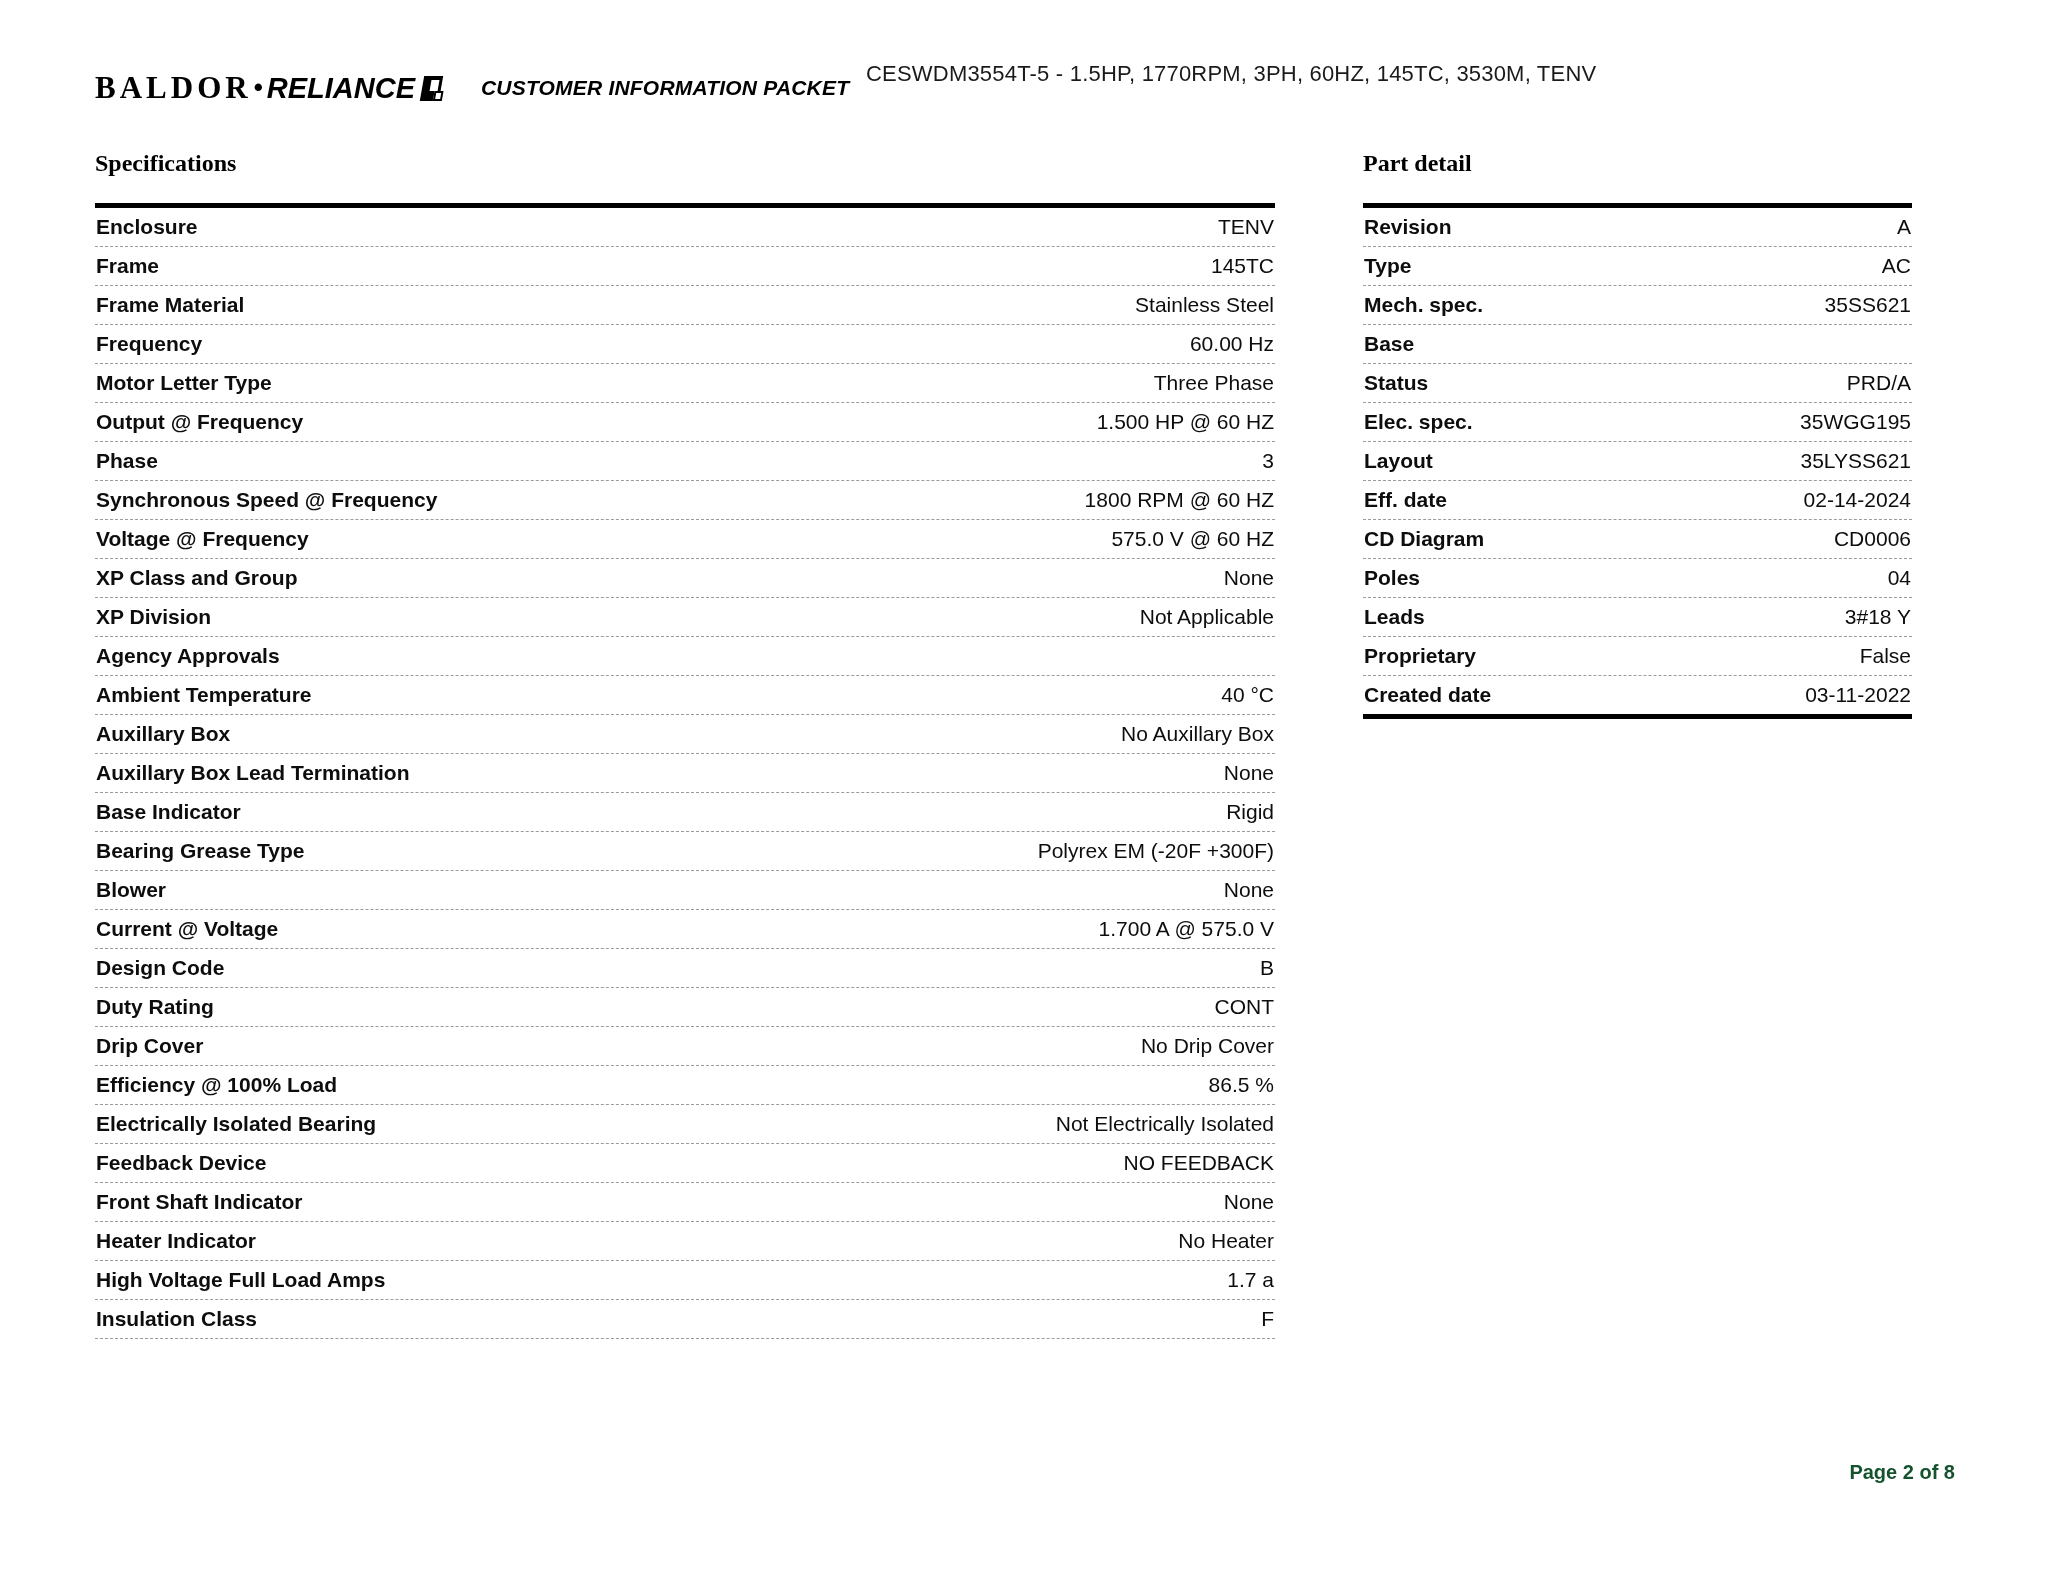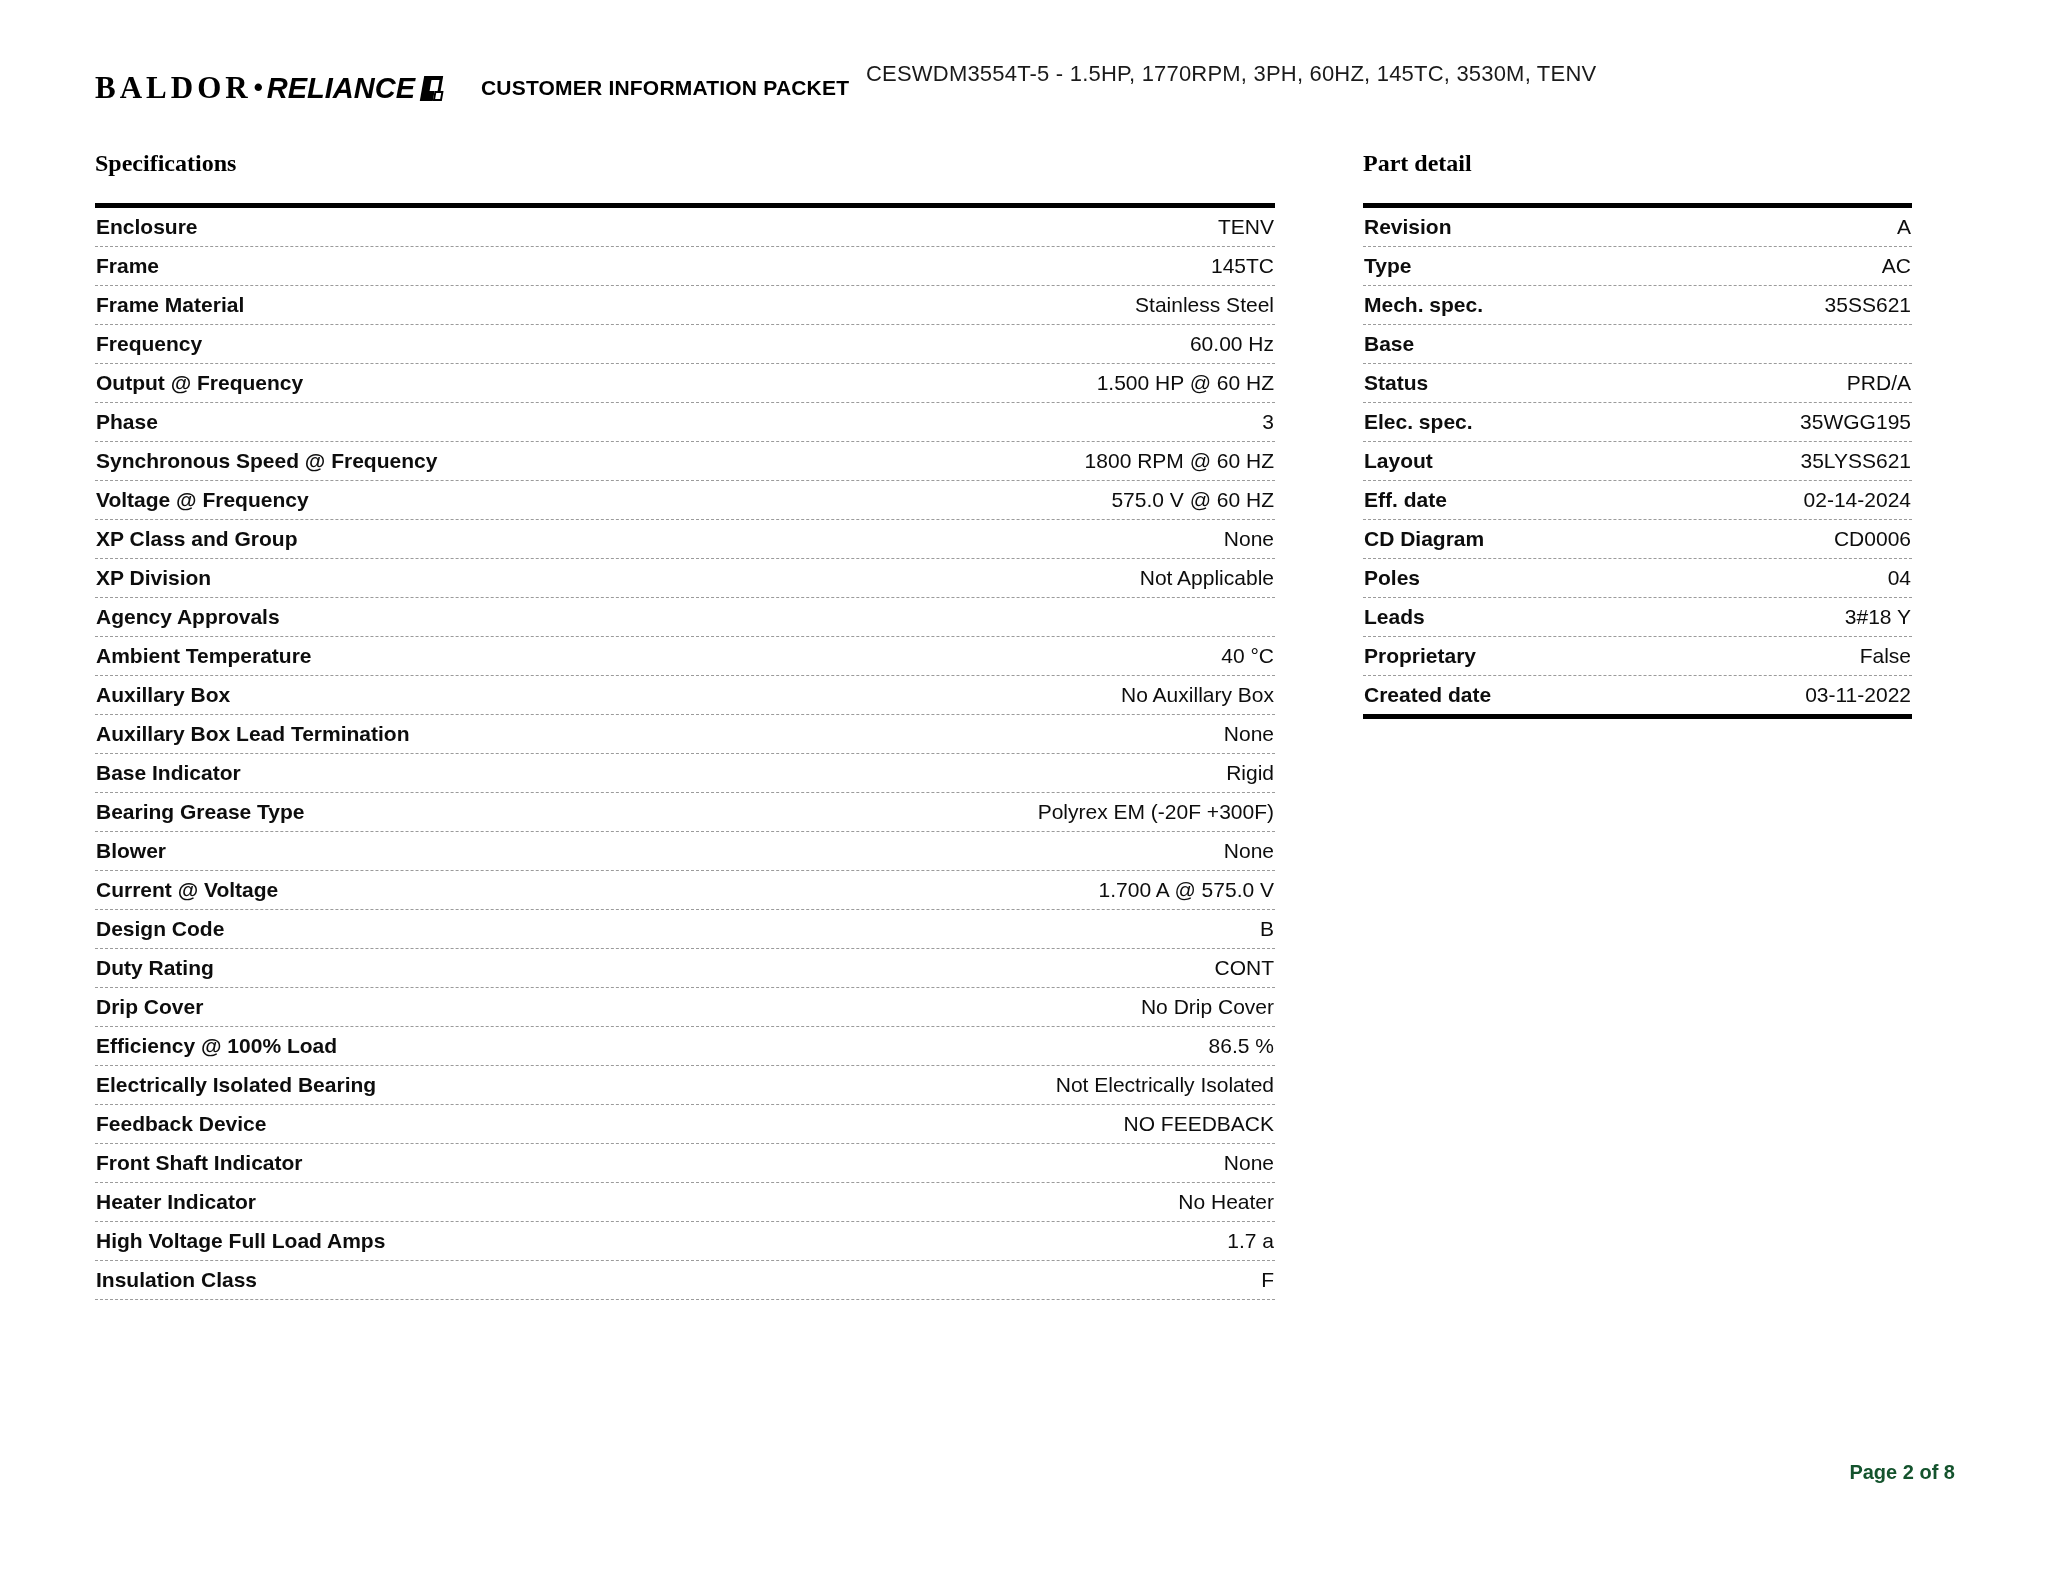--- a/index.html
+++ b/index.html
@@ -27,21 +27,21 @@
   }
   .logo-mark::after {
     content:""; position:absolute; right:3px; top:4px; width:8px; height:11px; background:#fff;
   }
   .logo-mark::before {
     content:""; position:absolute; right:-3px; bottom:0px; width:5px; height:6px;
     background:#fff; border:2px solid #000;
   }
   .doc-title {
     position:absolute; left:481px; top:76px;
-    font-weight:bold; font-size:21px; letter-spacing:0.2px; color:#000;
+    font-weight:bold; font-size:21px; letter-spacing:0.2px; color:#000;font-style:italic;
   }
   .part-line {
     position:absolute; left:866px; top:61px;
     font-size:22px; color:#1a1a1a; letter-spacing:0.2px;
   }
 
   
   .col { position:absolute; top:150px; }
   .col-spec { left:95px;  width:1180px; }
   .col-part { left:1363px; width:549px; }
@@ -98,20 +98,26 @@
           <div class="vline">Stainless Steel</div>
         </div>
       </div>
       <div class="row">
         <div class="lab">Frequency</div>
         <div class="vals">
           <div class="vline">60.00 Hz</div>
         </div>
       </div>
       <div class="row">
+        <div class="lab">Motor Letter Type</div>
+        <div class="vals">
+          <div class="vline">Three Phase</div>
+        </div>
+      </div>
+      <div class="row">
         <div class="lab">Output @ Frequency</div>
         <div class="vals">
           <div class="vline">1.500 HP @ 60 HZ</div>
         </div>
       </div>
       <div class="row">
         <div class="lab">Phase</div>
         <div class="vals">
           <div class="vline">3</div>
         </div>

